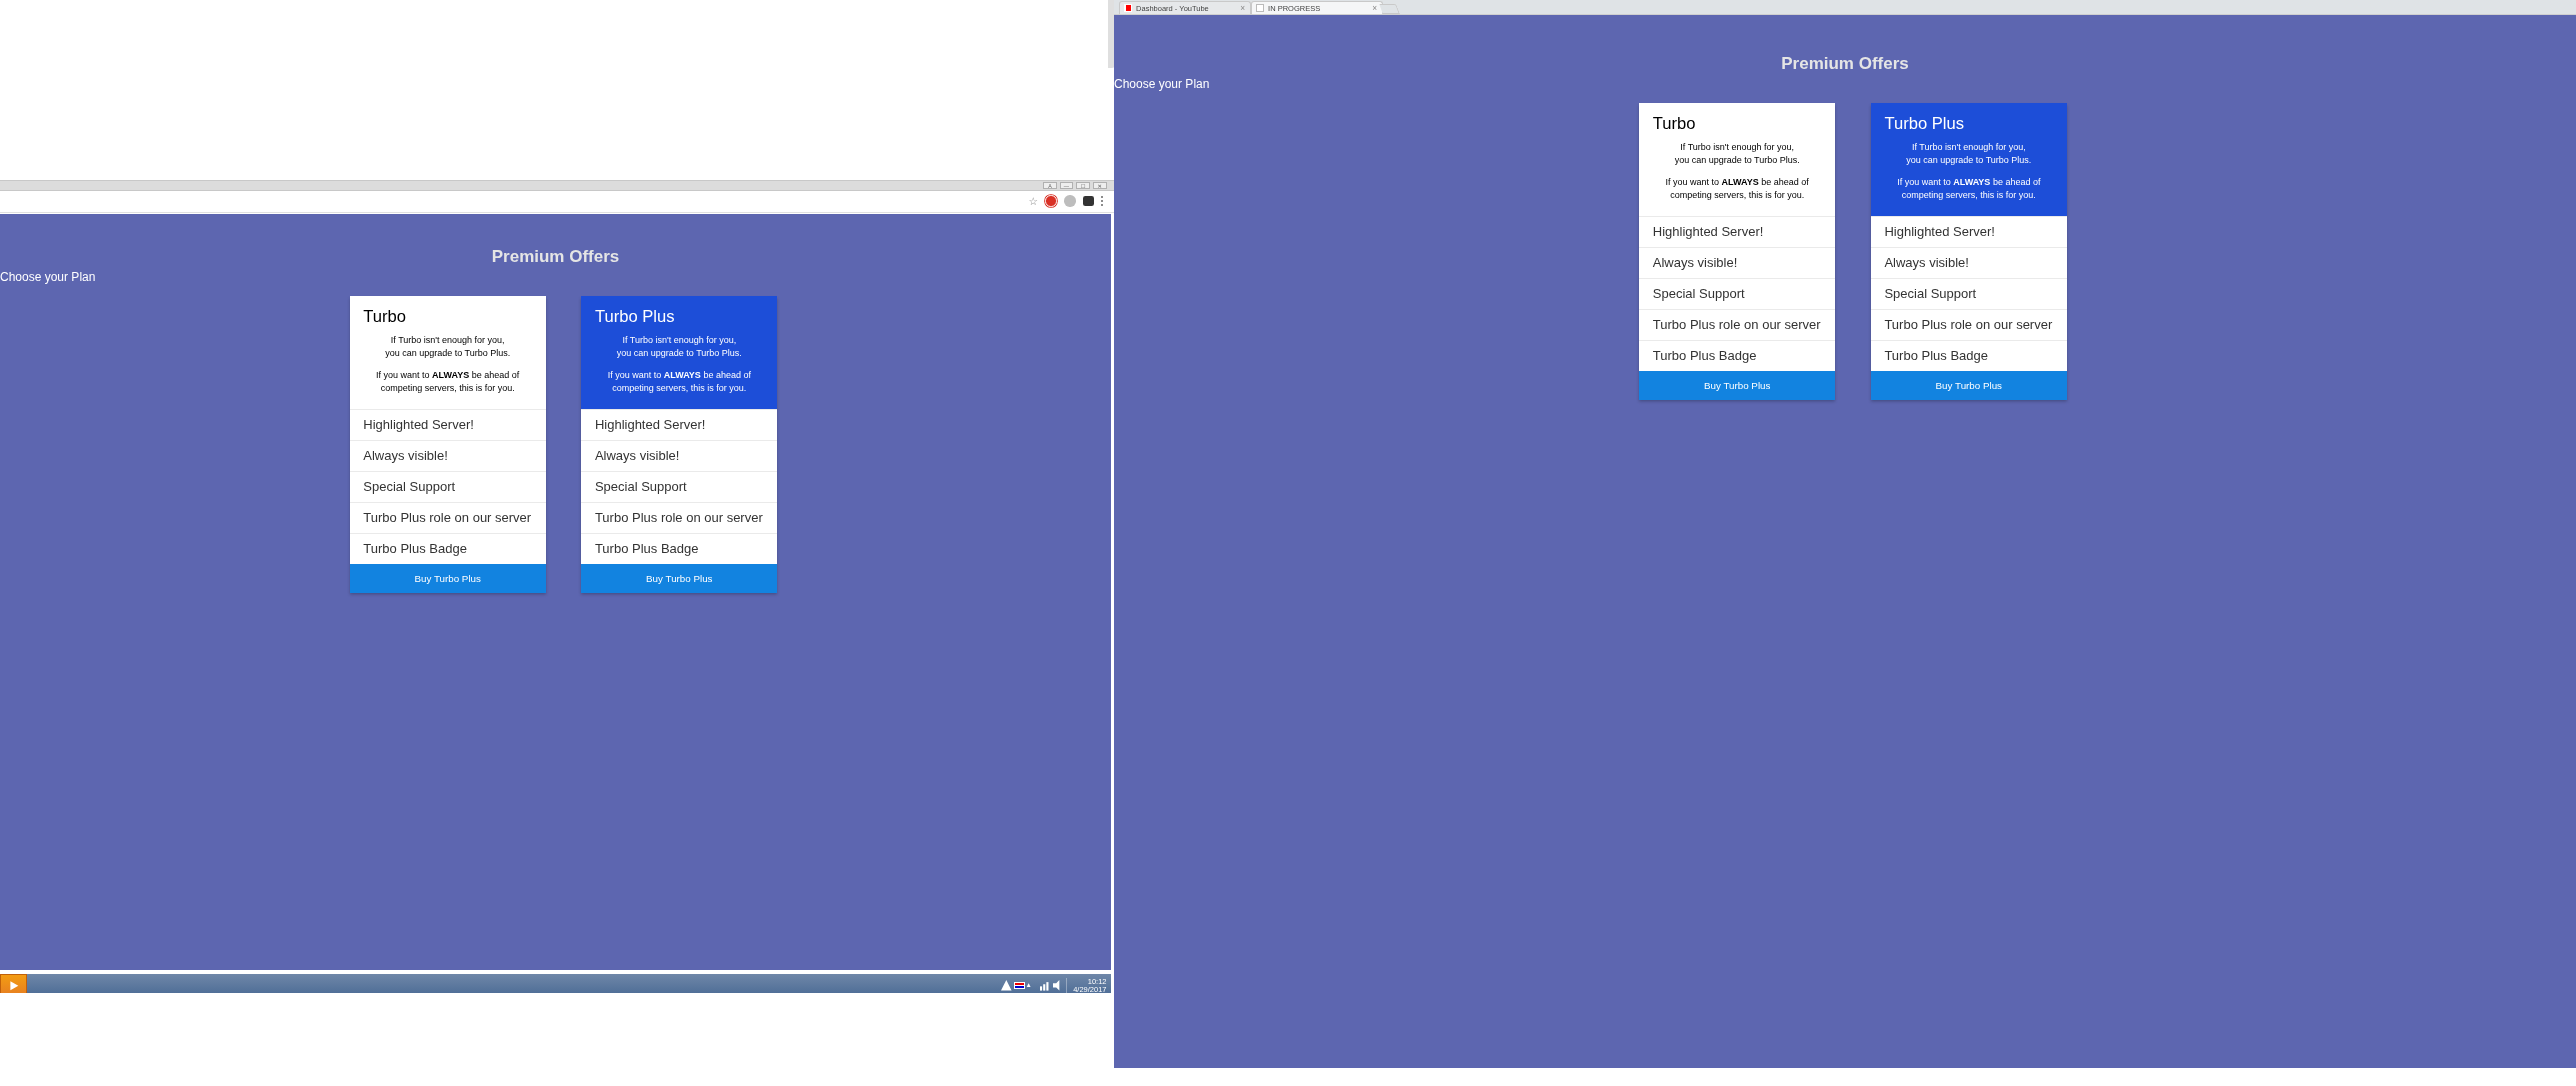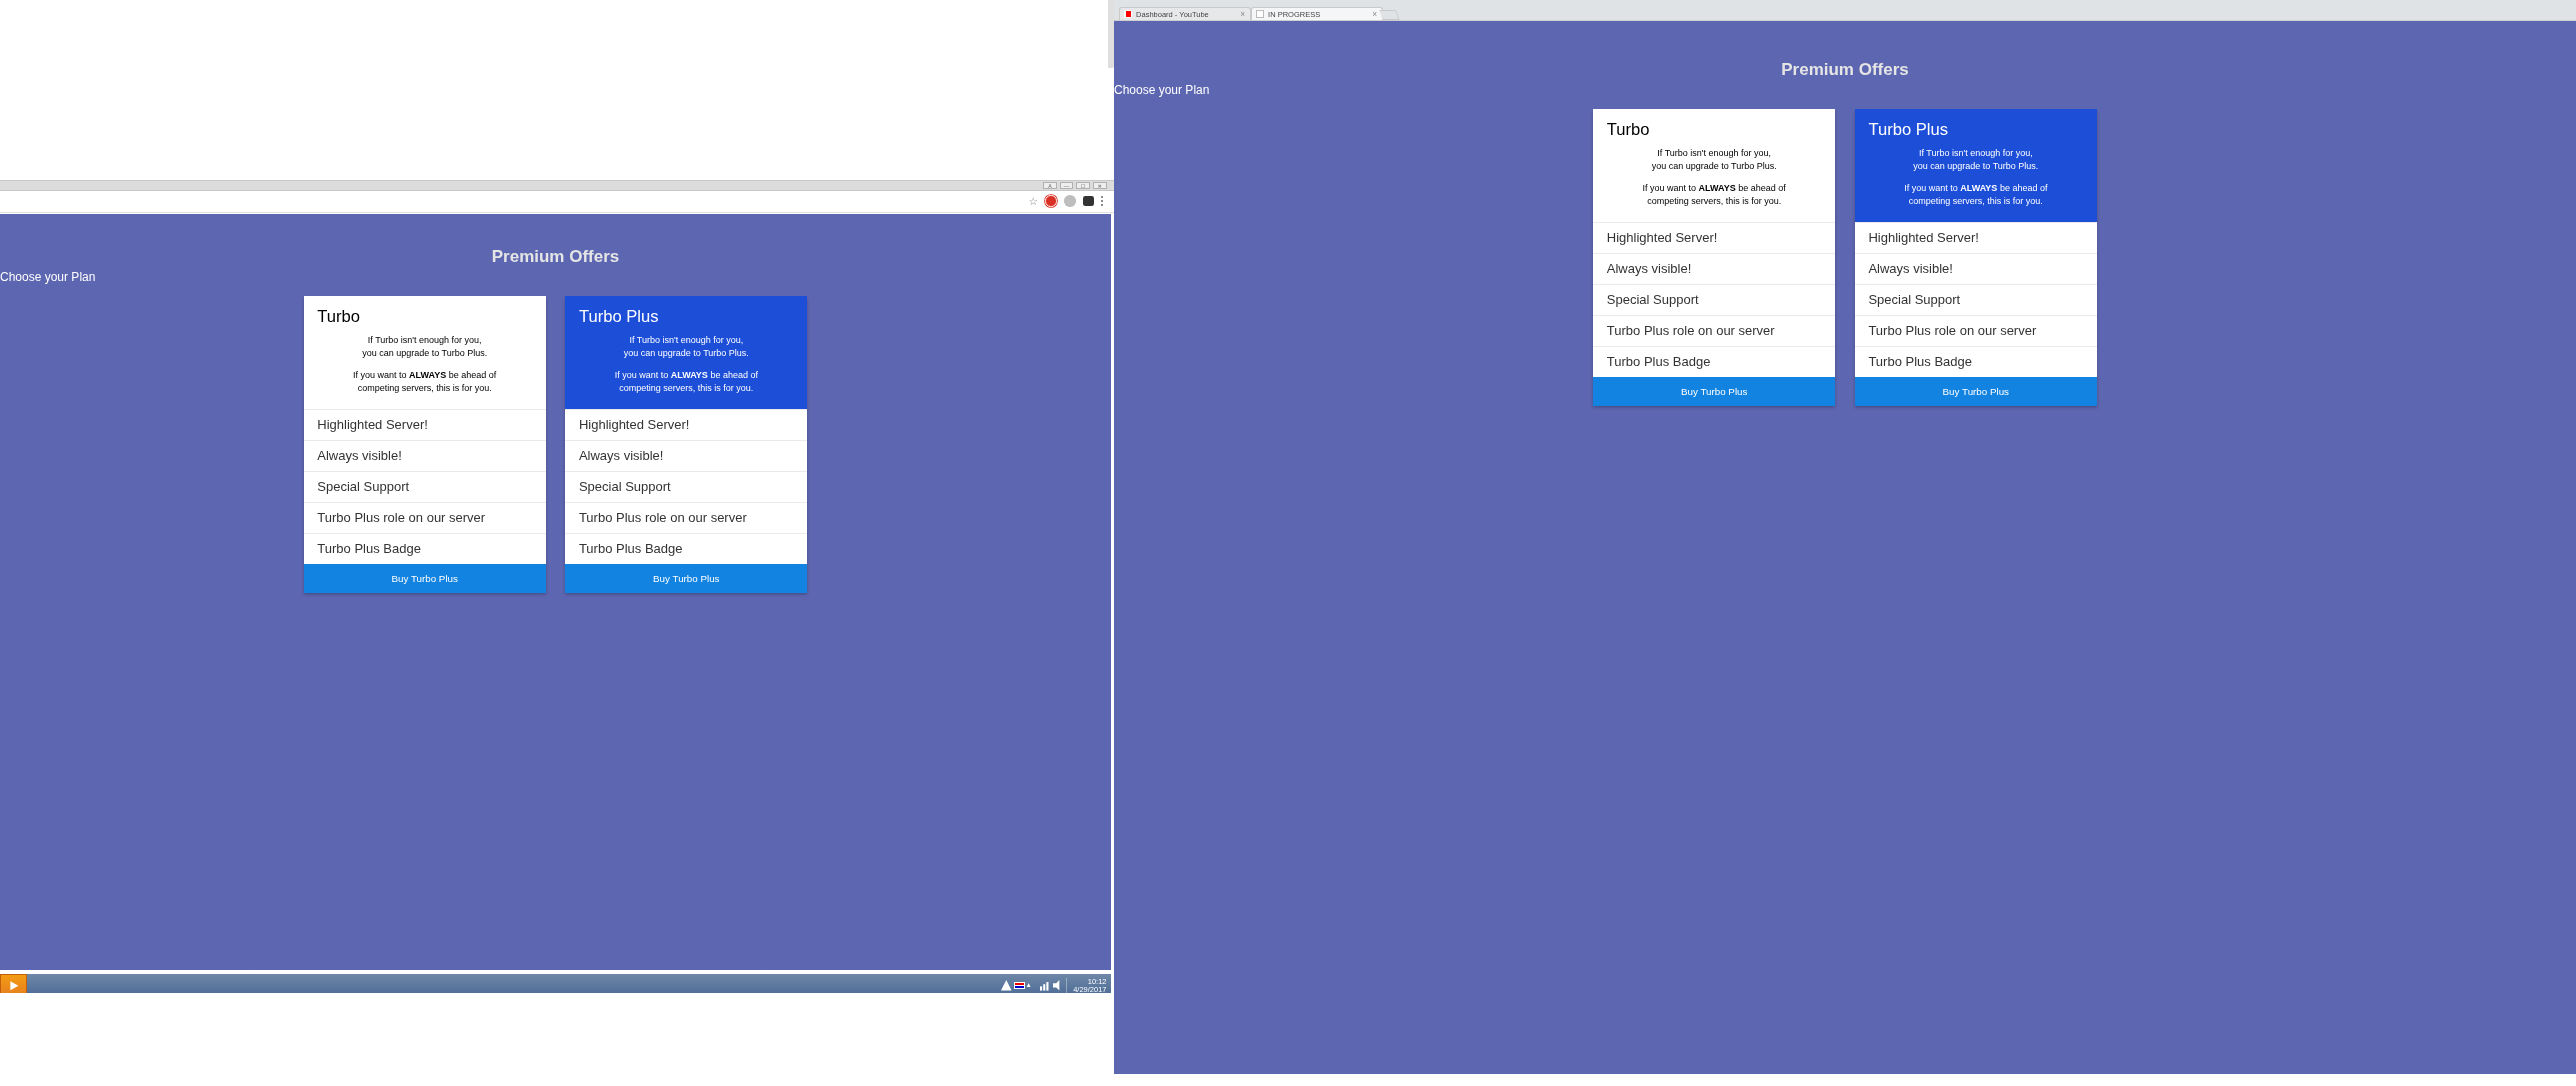--- a/index.html
+++ b/index.html
@@ -32,21 +32,21 @@
   .tray .tico { width: 10.6px; height: 10.6px; display: inline-block; }
   .tray .flag { width: 10.6px; height: 7.5px; background: linear-gradient(#e00 33%, #fff 33% 66%, #00c 66%); border: 0.8px solid #fff; }
   .tray .clock { text-align: right; line-height: 1.05; padding-left: 4.5px; }
   .tray .vline { width: 0.8px; height: 15px; background: rgba(255,255,255,0.35); }
 
   
   .left-bottom-blank { position: absolute; left: 0; top: 993px; width: 1111px; height: 94px; background: #fff; }
 
   
   .right-monitor { position: absolute; left: 1114px; top: 0; width: 1462px; height: 1086px; background: #fff; }
-  .tabs-row { height: 21px; background: #dfe3e6; border-bottom: 0.8px solid #cfcfcf; display: flex; align-items: flex-end; padding-left: 4.5px; gap: 0; }
+  .tabs-row { height: 15px; background: #dfe3e6; border-bottom: 0.8px solid #cfcfcf; display: flex; align-items: flex-end; padding-left: 4.5px; gap: 0; }
   .tab { height: 13px; min-width: 132px; background: #f5f6f7; border: 0.8px solid #c9c9c9; border-bottom: none; border-top-left-radius: 3px; border-top-right-radius: 3px; display: flex; align-items: center; padding: 0 4.5px; font-size: 7.5px; color: #444; gap: 3.8px; position: relative; }
   .tab.inactive { background: #e6e8ea; }
   .tab .favico { width: 8.3px; height: 8.3px; display: inline-block; }
   .tab .close { position: absolute; right: 4.5px; font-size: 8.3px; color: #888; }
   .fav-yt { background: #fff; position: relative; }
   .fav-yt::after { content: ""; position: absolute; inset: 1.5px; background: #ff0000; }
   .fav-doc { border: 0.8px solid #bbb; background: #fff; position: relative; }
   .newtab { width: 16.6px; height: 9.8px; background: #dfe3e6; border: 0.8px solid #c9c9c9; border-left: none; border-top-right-radius: 2.3px; transform: skewX(20deg); margin-left: -1.5px; }
 
   .addr-row-r { height: 19.6px; background: #f5f6f7; border-bottom: 0.8px solid #d8d8d8; display: flex; align-items: center; padding: 0 6px; gap: 6px; font-size: 8.3px; color: #555; }
@@ -58,21 +58,21 @@
   .url { color: #0a8a3a; }
   .url-rest { color: #222; background: #000; color: #000; padding: 0.8px 36px 0.8px 3px; }
 
   .page-right { width: 1462px; height: 1053px; background: #5d66b0; }
   .page-right .page-pad { padding-top: 18px; }
 
   
   .premium-title { text-align: center; color: #e5e5e5; font-size: 17px; font-weight: bold; margin-top: 21px; }
   .premium-sub { text-align: left; color: #fff; font-size: 12px; margin-top: 3px; }
   .cards-row { display: flex; justify-content: center; gap: 19.6px; margin-top: 12px; }
-  .card { width: 242px; background: #fff; box-shadow: 0 1.5px 3px rgba(0,0,0,0.25); display: flex; flex-direction: column; }
+  .card { width: 196px; background: #fff; box-shadow: 0 1.5px 3px rgba(0,0,0,0.25); display: flex; flex-direction: column; margin-left: 16px; }
   .card-head { padding: 10.6px 13.6px 13.6px; }
   .card-head.dark { background: #1d4ed8; color: #fff; }
   .card-title { font-size: 16.6px; font-weight: 400; margin-bottom: 7.5px; }
   .card-sub { font-size: 9px; line-height: 1.45; text-align: center; }
   .card-sub p { margin-bottom: 9px; }
   .card-sub p:last-child { margin-bottom: 0; }
   .card-sub strong { font-weight: bold; }
   .feat-list { list-style: none; }
   .feat-list li { font-size: 13px; color: #333; padding: 7.5px 13.6px; border-top: 0.8px solid #eaeaea; }
   .buy-btn { background: #1283e0; color: #fff; text-align: center; font-size: 9.8px; padding: 9px 0; border: none; cursor: pointer; }

